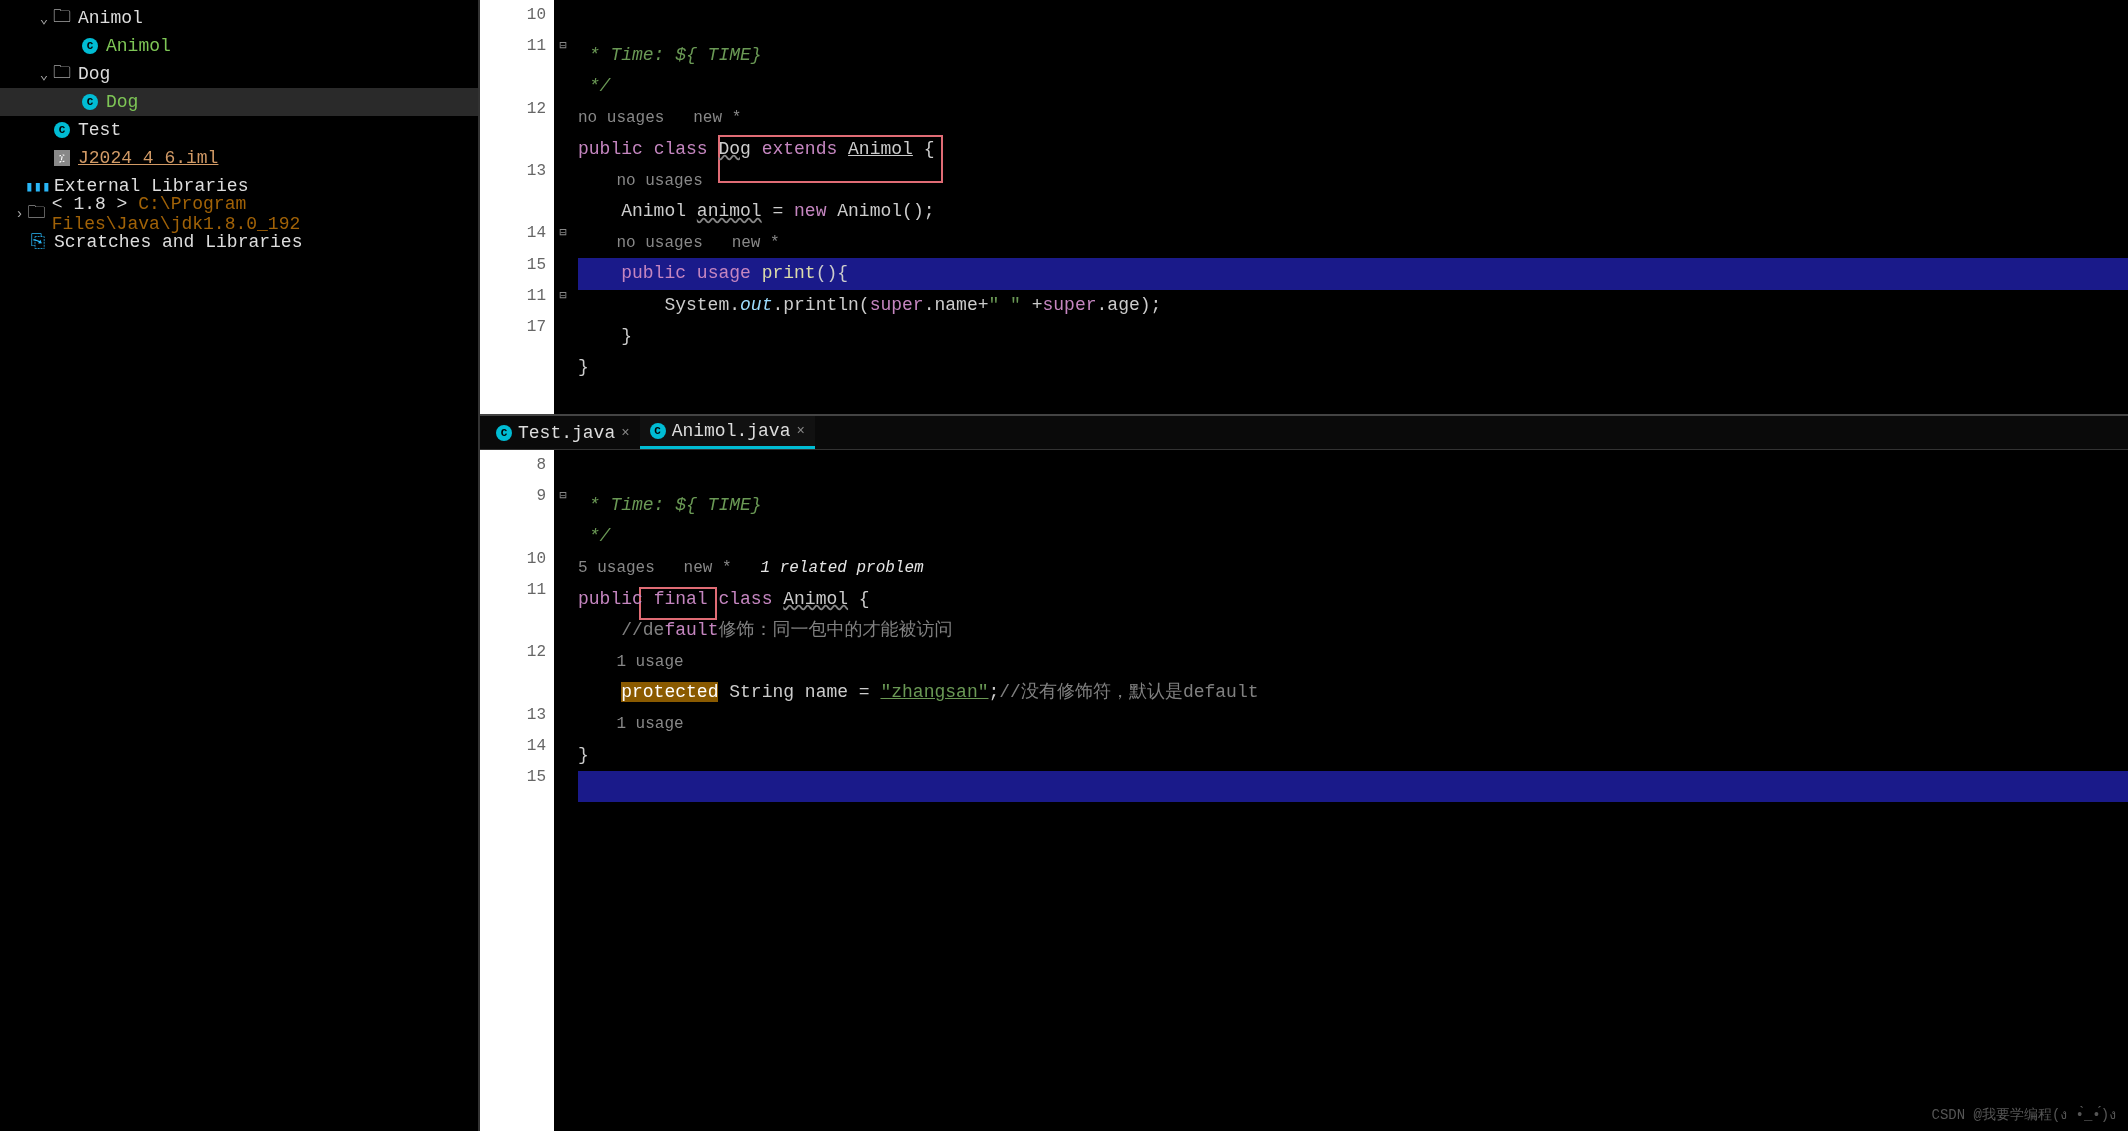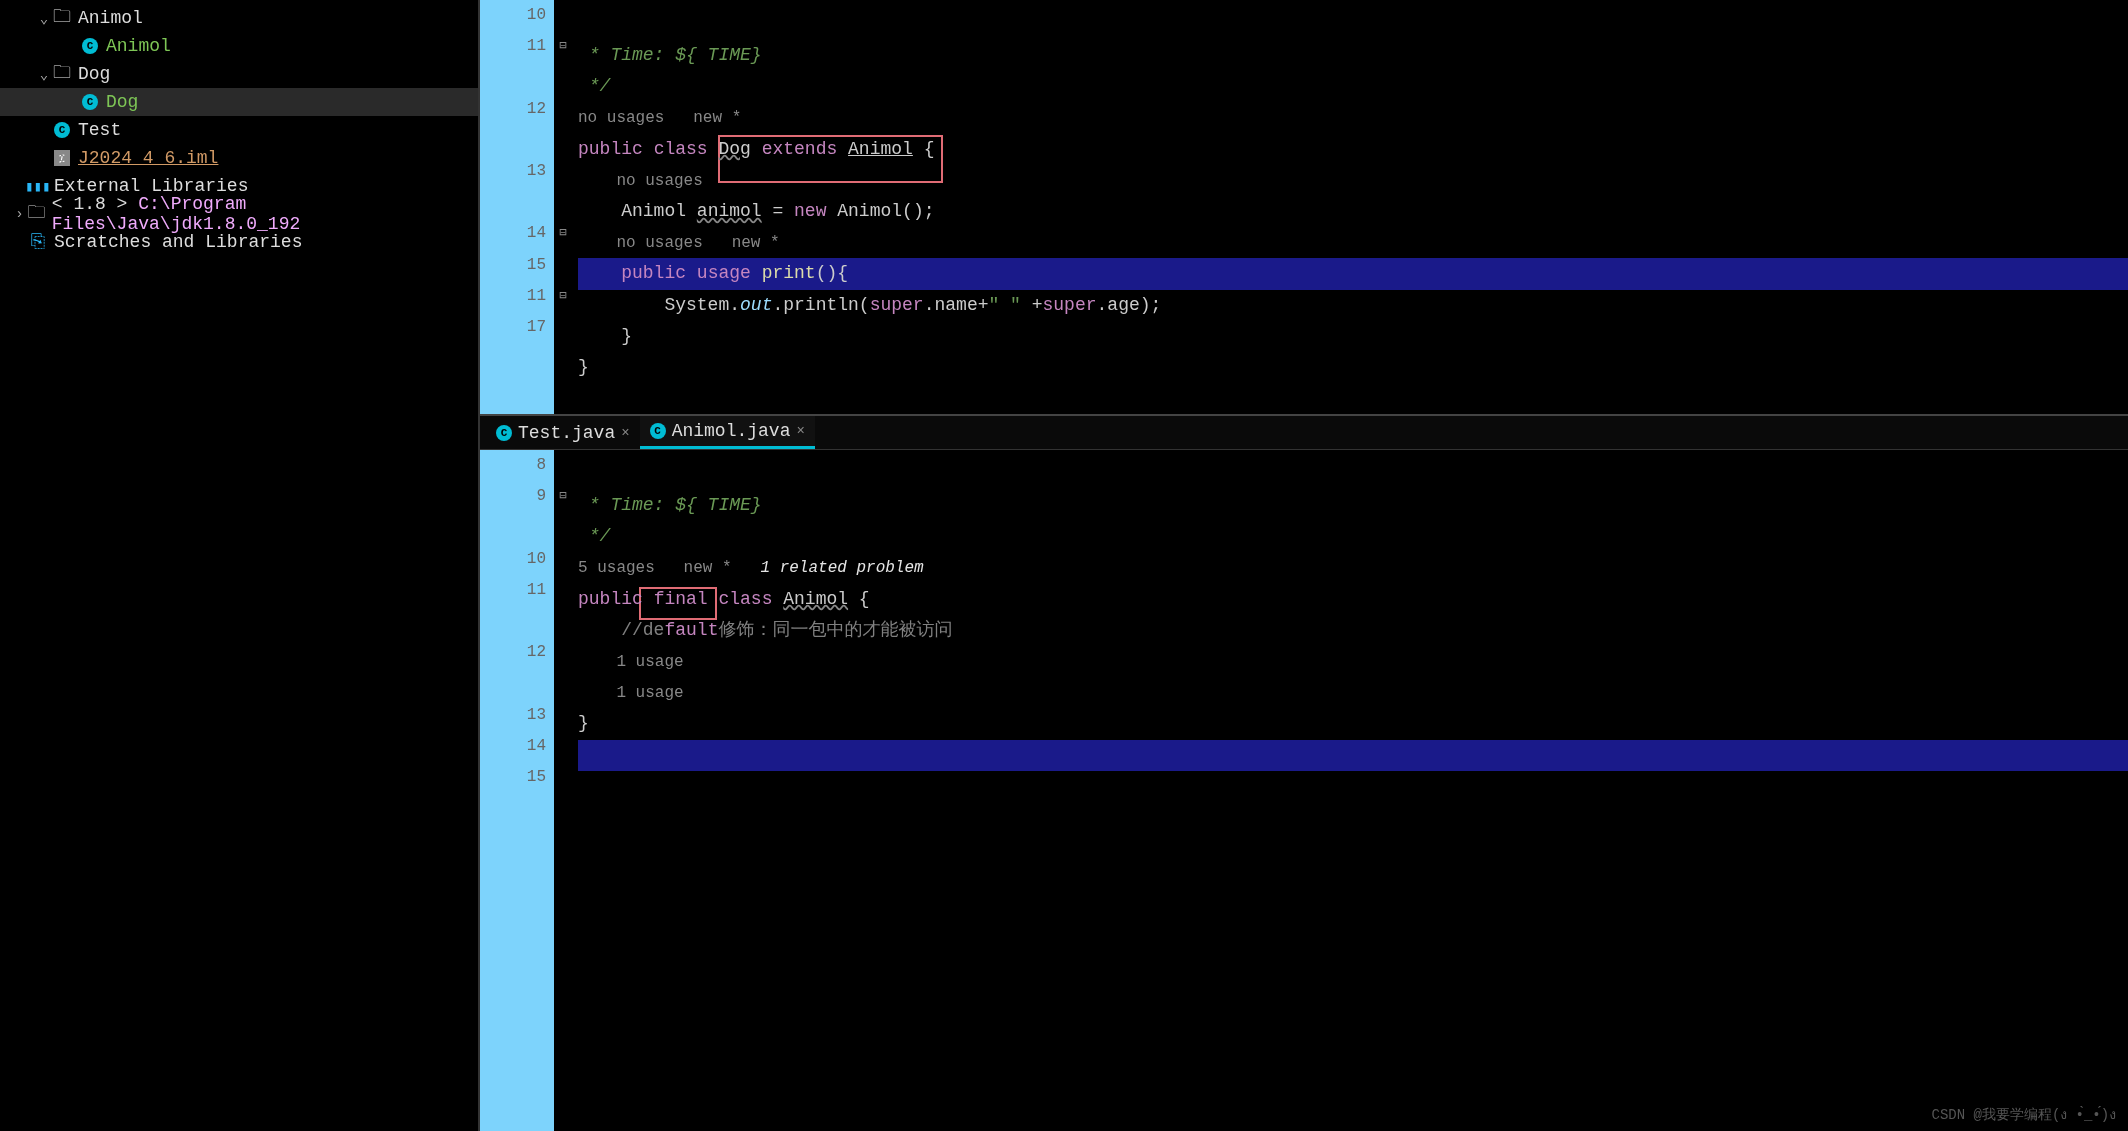--- a/index.html
+++ b/index.html
@@ -53,21 +53,21 @@
   display: inline-flex; align-items: center; justify-content: center;
 }
 .iml-icon {
   width: 16px; height: 16px; background: #888;
   display: inline-flex; align-items: center; justify-content: center;
   font-size: 10px; color: #fff;
 }
 .lib-icon { color: #29b6f6; font-size: 14px; }
 .jdk-icon { color: #ccc; }
 .scratch-icon { color: #29b6f6; }
-.jdk-path { color: #f0abfc; }
+.jdk-path { color: #a16207; }
 .sel-text { color: #7ec656; }
 .editors {
   flex: 1;
   display: flex;
   flex-direction: column;
   height: 100%;
 }
 .editor-pane {
   position: relative;
   overflow: hidden;
@@ -91,21 +91,21 @@
   cursor: pointer;
 }
 .tab.active { background: #111; border-bottom: 3px solid #00bcd4; }
 .tab .close { color: #888; font-size: 14px; }
 .code-area {
   display: flex;
   height: 100%;
 }
 .gutter {
   width: 74px;
-  background: #7dd3fc;
+  background: #ffffff;
   text-align: right;
   padding-right: 8px;
 }
 .line-no {
   color: #666;
   font-size: 16px;
   height: 31.2px;
   line-height: 31.2px;
 }
 .fold-gutter {
@@ -317,20 +317,21 @@
           <div class="fold"></div>
         </div>
       <div class="code" id="code-bottom">
         <div class="redbox" id="redbox-bottom" style="top: 97px; left: 67px; width: 78px; height: 33px;"></div>
       <div class="code-line"><span class="cmt"> * Time: ${ TIME}</span></div>
           <div class="code-line"><span class="cmt"> */</span></div>
           <div class="code-line"><span class="hint">5 usages   new *   <span class="err-red">1 related problem</span></span></div>
           <div class="code-line"><span class="kw">public </span><span class="kw">final </span><span class="kw">class </span><span class="warn">Animol</span><span> {</span></div>
           <div class="code-line"><span class="cmt2">    //</span><span class="cmt2">de</span><span class="kw">fault</span><span class="cmt2">修饰：同一包中的才能被访问</span></div>
           <div class="code-line"><span class="hint">    1 usage</span></div>
+          <div class="code-line"><span>    </span><span class="hl-prot">protected</span><span> String name = </span><span class="str2" style="text-decoration: underline;">"zhangsan"</span><span>;</span><span class="cmt2">//没有修饰符，默认是default</span></div>
           <div class="code-line"><span class="hint">    1 usage</span></div>
           <div class="code-line"><span>}</span></div>
           <div class="code-line hl"><span></span></div>
         </div>
     </div>
   </div>
 
 </div>
 
 <div class="watermark">CSDN @我要学编程(ง •̀_•́)ง</div>

